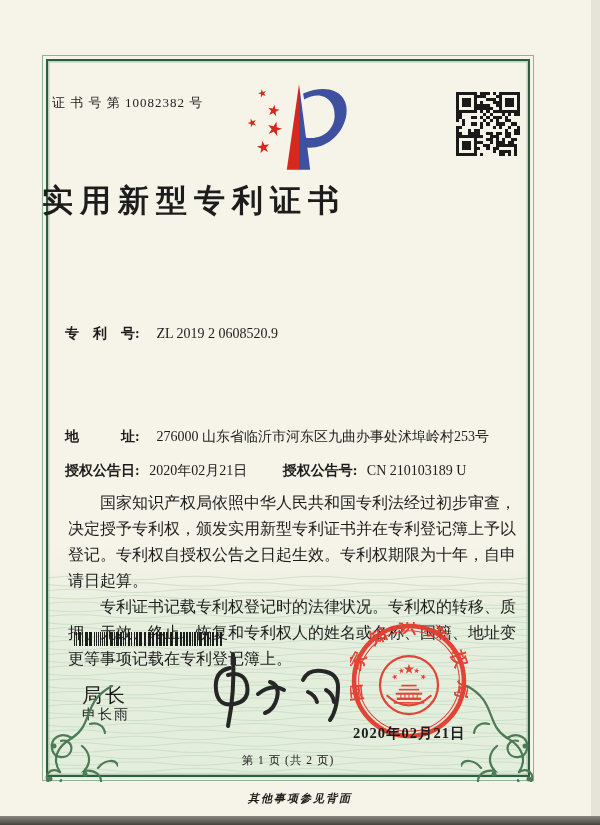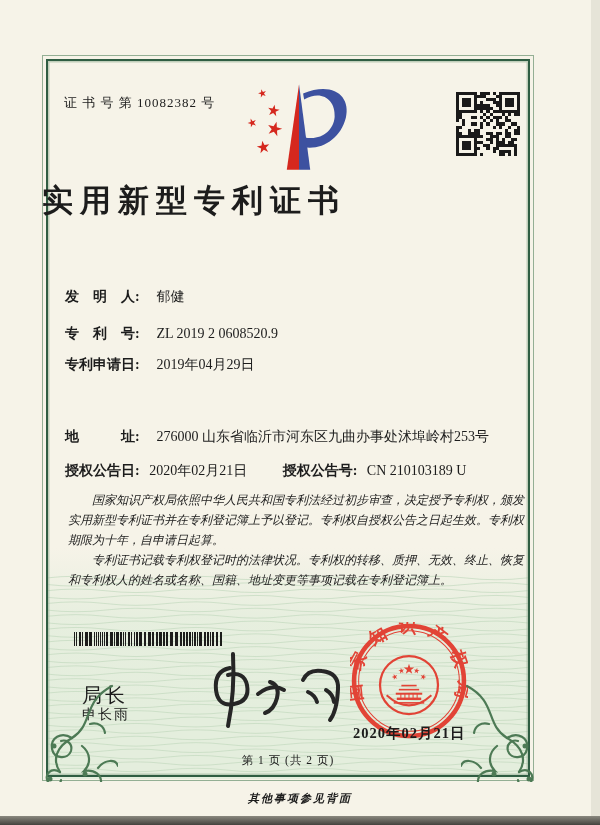--- a/index.html
+++ b/index.html
@@ -14,30 +14,30 @@
   .edge-right{position:absolute;right:0;top:0;width:9px;height:825px;background:#e6e4d8}
   .edge-bottom{position:absolute;left:0;bottom:0;width:600px;height:9px;background:linear-gradient(180deg,#8a887f,#45433e)}
   
   .green-zone{position:absolute;left:46px;top:548px;width:484px;height:231px;z-index:1;
     background:linear-gradient(180deg,rgba(228,238,221,0) 0%,rgba(228,238,221,.85) 30%,var(--green-zone) 70%)}
   .green-zone svg{position:absolute;left:0;top:0}
   
   .frame-outer{position:absolute;left:42px;top:55px;width:492px;height:726px;border:1px solid var(--border-light);z-index:2;pointer-events:none}
   .frame-inner{position:absolute;left:3px;top:3px;right:3px;bottom:3px;border:2.5px solid var(--border-green);box-shadow:inset 0 0 0 1.5px rgba(148,175,148,.55)}
   .content{position:absolute;left:0;top:0;width:600px;height:825px;z-index:3}
-  .cert-no{position:absolute;left:64px;top:94px;font-size:13px;letter-spacing:1px}
+  .cert-no{position:absolute;left:52px;top:94px;font-size:13px;letter-spacing:1px}
   .logo{position:absolute;left:242px;top:80px}
   .qr{position:absolute;left:456px;top:92px}
   .title{position:absolute;left:42px;top:180px;width:492px;text-align:left;font-size:31px;font-weight:bold;letter-spacing:7px}
   .row{position:absolute;left:65px;width:465px;font-size:14px;white-space:nowrap}
   .flabel{display:inline-block;min-width:88px;font-weight:600}
   .fvalue{font-weight:500}
   .grant .flabel{min-width:0;margin-right:6px}
   .grant .pair2{margin-left:32px}
-  .paras{position:absolute;left:68px;top:490px;width:462px;font-size:12px;line-height:20px;font-style:italic}
+  .paras{position:absolute;left:68px;top:490px;width:462px;font-size:16px;line-height:26px;}
   .paras p{text-indent:2em;font-weight:500}
   .barcode{position:absolute;left:74px;top:632px}
   .signer-title{position:absolute;left:82px;top:682px;font-size:20px;letter-spacing:3px;font-family:"Liberation Sans","DejaVu Sans",sans-serif}
   .signer-name{position:absolute;left:82px;top:706px;font-size:14px;letter-spacing:2px;font-family:Liberation Sans, sans-serif}
   .signature{position:absolute;left:200px;top:648px}
   .seal{position:absolute;left:350px;top:622px;opacity:.95}
   .seal-date{position:absolute;left:353px;top:724px;font-size:14.5px;letter-spacing:1px;font-weight:600}
   .page-info{position:absolute;left:42px;top:753px;width:492px;text-align:center;font-size:11.5px;letter-spacing:1px}
   .back-note{position:absolute;left:0;top:791px;width:600px;text-align:center;font-size:11px;letter-spacing:2px;font-style:italic;font-weight:600}
   .floral{position:absolute;z-index:4}
@@ -345,31 +345,23 @@
         <rect x="6" y="20" width="1" height="1" fill="#1a1a1a"></rect>
         <rect x="8" y="20" width="1" height="1" fill="#1a1a1a"></rect>
         <rect x="14" y="20" width="1" height="1" fill="#1a1a1a"></rect>
         <rect x="15" y="20" width="1" height="1" fill="#1a1a1a"></rect>
         <rect x="17" y="20" width="1" height="1" fill="#1a1a1a"></rect>
         <rect x="19" y="20" width="1" height="1" fill="#1a1a1a"></rect>
       </svg>
 
     <div class="title">实用新型专利证书</div>
 
-    <div class="row" style="top:288px">
-      <span class="flabel">发　明　人:</span>
-      <span class="fvalue">郁健</span>
-    </div>
     <div class="row" style="top:325px">
       <span class="flabel">专　利　号:</span>
       <span class="fvalue">ZL 2019 2 0608520.9</span>
-    </div>
-    <div class="row" style="top:356px">
-      <span class="flabel">专利申请日:</span>
-      <span class="fvalue">2019年04月29日</span>
     </div>
     <div class="row" style="top:428px">
       <span class="flabel">地　　　址:</span>
       <span class="fvalue">276000 山东省临沂市河东区九曲办事处沭埠岭村253号</span>
     </div>
     <div class="row grant" style="top:462px">
       <span class="flabel">授权公告日:</span>
       <span class="fvalue">2020年02月21日</span>
       <span class="flabel pair2">授权公告号:</span>
       <span class="fvalue">CN 210103189 U</span>

